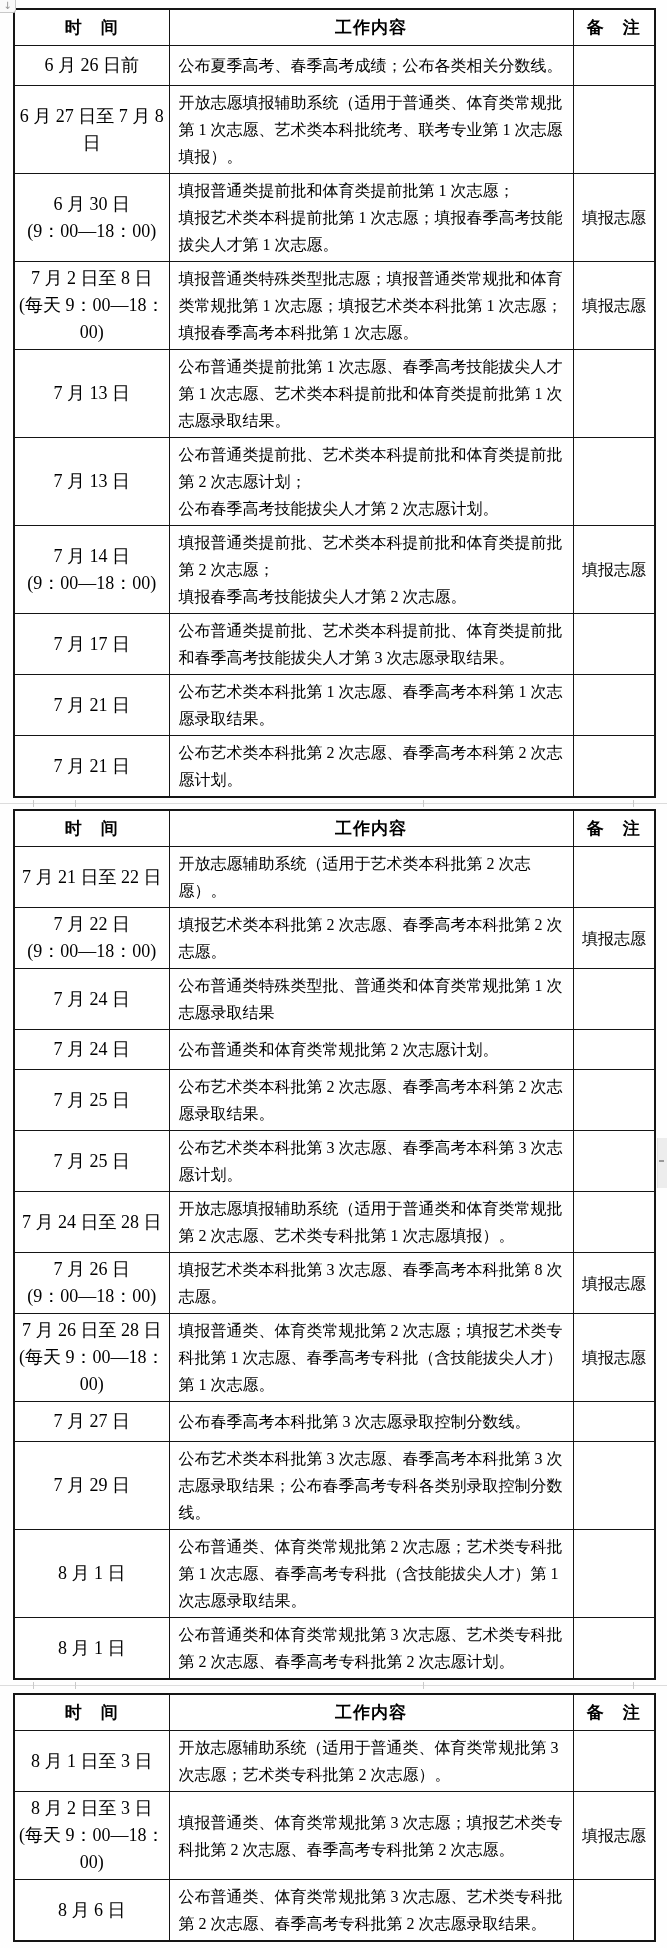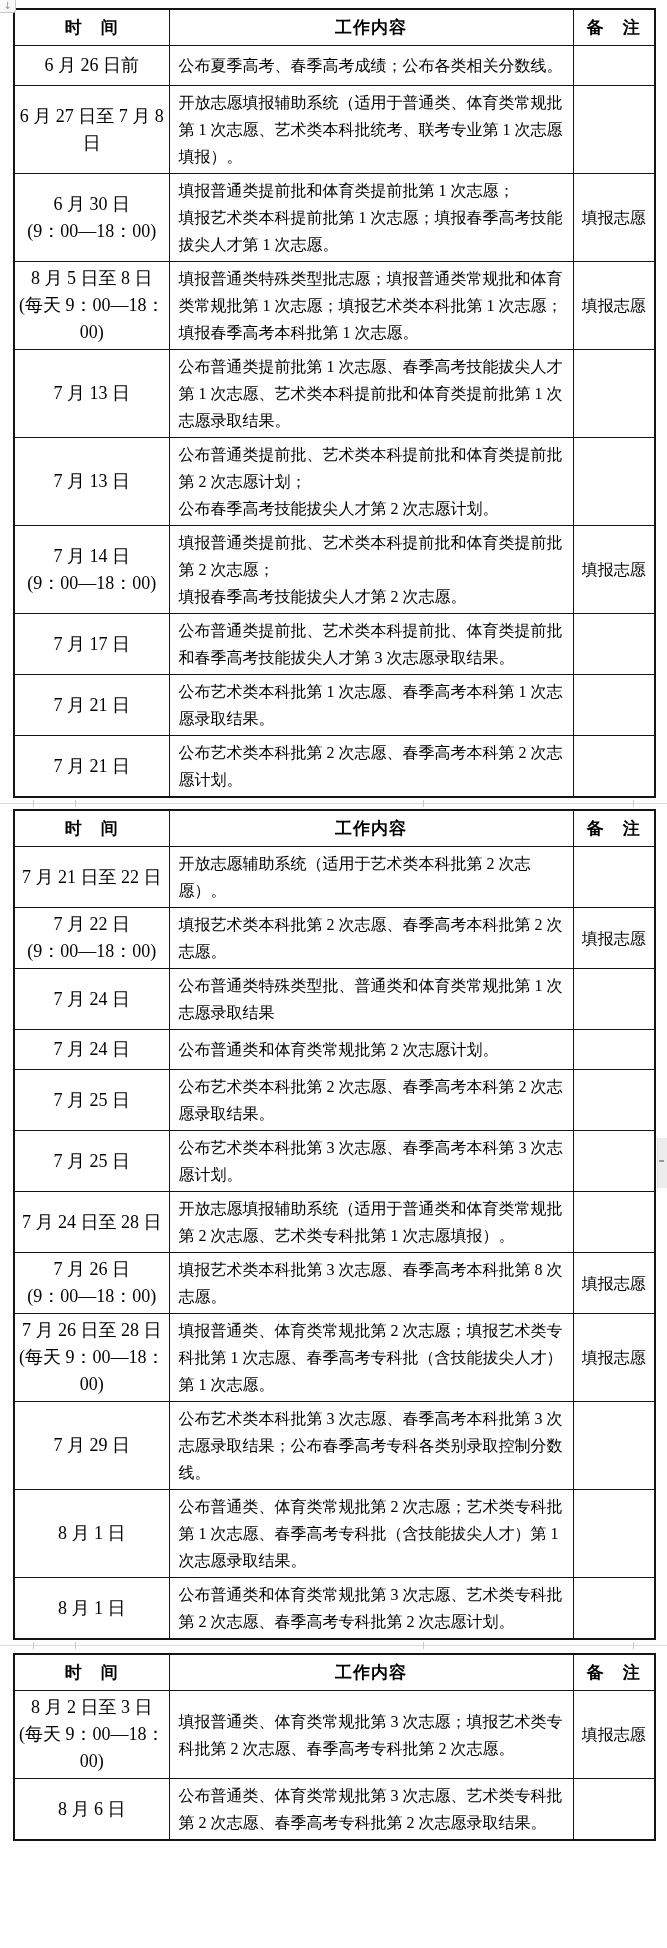--- a/index.html
+++ b/index.html
@@ -31,21 +31,21 @@
   th{
     font-family:"Liberation Sans","DejaVu Sans",sans-serif;
     font-weight:bold;font-size:17px;padding:6px 2px;text-align:center;
     letter-spacing:1px;background:#fff;
   }
   td{font-size:16px;line-height:27px;vertical-align:middle;height:33px;background:#fff;}
   td.cell-time{text-align:center;padding:3px 2px;font-size:18px;}
   td.cell-time .t-line{display:block;}
   td.cell-content{text-align:left;padding:3px 4px 3px 9px;margin-left:8px;}
   td.cell-content p{margin:0;}
-  td.cell-note{text-align:center;padding:3px 8px;}
+  td.cell-note{text-align:right;padding:3px 8px;}
 
   
   .gap{position:relative;width:667px;}
   .gap-11{height:11px;} .gap-13{height:13px;}
   .gap-line{position:absolute;left:0;right:0;top:5px;height:1px;background:#dcdcdc;}
   .gap-tick{position:absolute;top:2px;width:1px;height:7px;background:#c9c9c9;}
 
   
   .scroll-frag{
     position:absolute;right:0;top:1138px;width:9px;height:50px;
@@ -99,21 +99,21 @@
               <span class="t-line">(9：00—18：00)</span>
             </td>
             <td class="cell-content">
               <p>填报普通类提前批和体育类提前批第 1 次志愿；</p>
               <p>填报艺术类本科提前批第 1 次志愿；填报春季高考技能拔尖人才第 1 次志愿。</p>
             </td>
             <td class="cell-note">填报志愿</td>
           </tr>
           <tr>
             <td class="cell-time">
-              <span class="t-line">8 月 5 日至 8 日</span>
+              <span class="t-line">7 月 2 日至 8 日</span>
               <span class="t-line">(每天 9：00—18：00)</span>
             </td>
             <td class="cell-content">
               <p>填报普通类特殊类型批志愿；填报普通类常规批和体育类常规批第 1 次志愿；填报艺术类本科批第 1 次志愿；填报春季高考本科批第 1 次志愿。</p>
             </td>
             <td class="cell-note">填报志愿</td>
           </tr>
           <tr>
             <td class="cell-time">
               <span class="t-line">7 月 13 日</span>
@@ -276,20 +276,29 @@
             <td class="cell-time">
               <span class="t-line">7 月 26 日至 28 日(每天 9：00—18：00)</span>
             </td>
             <td class="cell-content">
               <p>填报普通类、体育类常规批第 2 次志愿；填报艺术类专科批第 1 次志愿、春季高考专科批（含技能拔尖人才）第 1 次志愿。</p>
             </td>
             <td class="cell-note">填报志愿</td>
           </tr>
           <tr>
             <td class="cell-time">
+              <span class="t-line">7 月 27 日</span>
+            </td>
+            <td class="cell-content">
+              <p>公布春季高考本科批第 3 次志愿录取控制分数线。</p>
+            </td>
+            <td class="cell-note"></td>
+          </tr>
+          <tr>
+            <td class="cell-time">
               <span class="t-line">7 月 29 日</span>
             </td>
             <td class="cell-content">
               <p>公布艺术类本科批第 3 次志愿、春季高考本科批第 3 次志愿录取结果；公布春季高考专科各类别录取控制分数线。</p>
             </td>
             <td class="cell-note"></td>
           </tr>
           <tr>
             <td class="cell-time">
               <span class="t-line">8 月 1 日</span>
@@ -330,20 +339,29 @@
       <thead>
         <tr>
           <th>时　间</th>
           <th>工作内容</th>
           <th>备　注</th>
         </tr>
       </thead>
       <tbody>
           <tr>
             <td class="cell-time">
+              <span class="t-line">8 月 1 日至 3 日</span>
+            </td>
+            <td class="cell-content">
+              <p>开放志愿辅助系统（适用于普通类、体育类常规批第 3 次志愿；艺术类专科批第 2 次志愿）。</p>
+            </td>
+            <td class="cell-note"></td>
+          </tr>
+          <tr>
+            <td class="cell-time">
               <span class="t-line">8 月 2 日至 3 日</span>
               <span class="t-line">(每天 9：00—18：00)</span>
             </td>
             <td class="cell-content">
               <p>填报普通类、体育类常规批第 3 次志愿；填报艺术类专科批第 2 次志愿、春季高考专科批第 2 次志愿。</p>
             </td>
             <td class="cell-note">填报志愿</td>
           </tr>
           <tr>
             <td class="cell-time">

